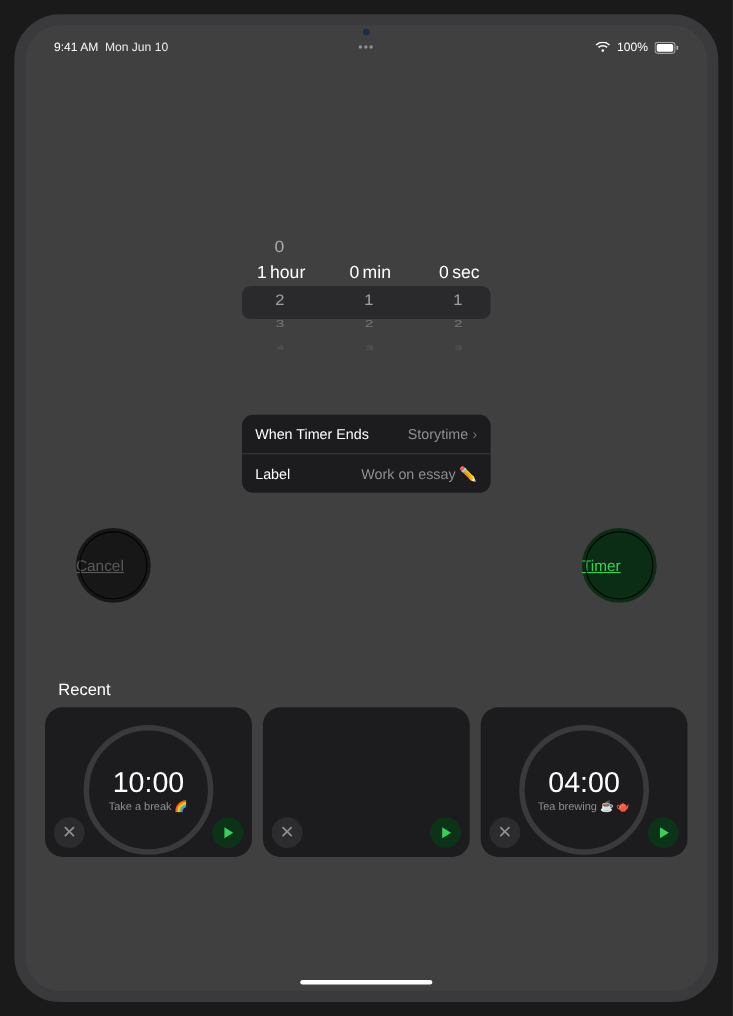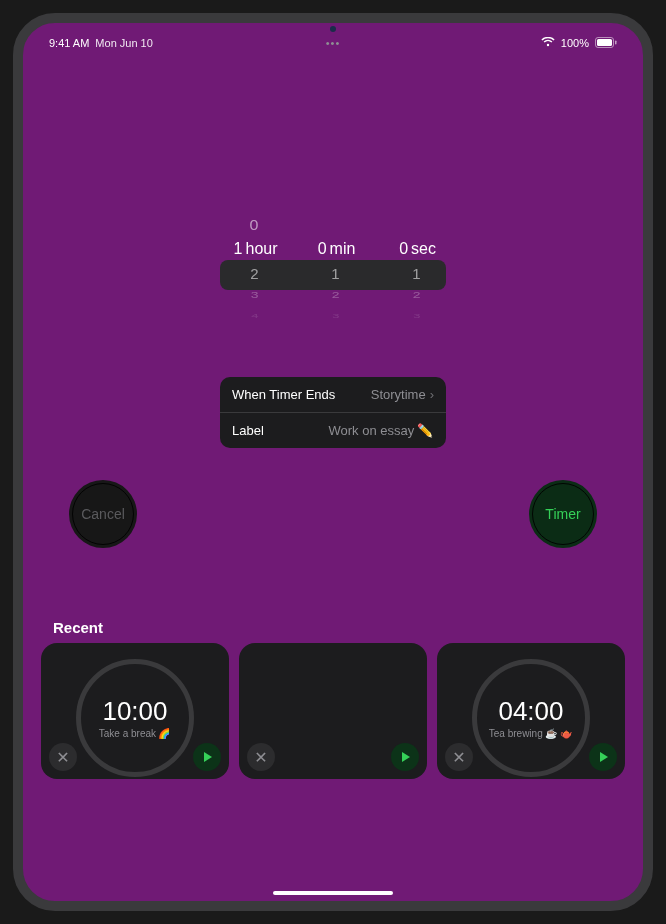--- a/index.html
+++ b/index.html
@@ -8,21 +8,21 @@
     height: 924px;
     background: #1a1a1a;
     display: flex;
     align-items: center;
     justify-content: center;
     font-family: -apple-system, "SF Pro Text", "Helvetica Neue", Arial, sans-serif;
   }
   .device {
     width: 640px;
     height: 898px;
-    background: #701a75;
+    background: #404040;
     border-radius: 42px;
     border: 10px solid #3a3a3c;
     position: relative;
     overflow: hidden;
     color: #fff;
   }
   .camera {
     position: absolute;
     top: 3px;
     left: 50%;
@@ -39,21 +39,21 @@
     left: 0; right: 0;
     display: flex;
     justify-content: space-between;
     align-items: center;
     padding: 0 26px;
     font-size: 11px;
     font-weight: 500;
     color: #fff;
   }
   .status-left { display: flex; gap: 6px; align-items: baseline; }
-  .status-right { display: flex; gap: 6px; }
+  .status-right { display: flex; gap: 6px; align-items: center; }
   .wifi-icon svg, .battery-icon svg { display: block; }
   .dots {
     position: absolute;
     top: 14px;
     left: 50%;
     transform: translateX(-50%);
     color: #8e8e93;
     letter-spacing: 1px;
     font-size: 11px;
   }
@@ -147,22 +147,23 @@
   .setting-row .value { color: #8e8e93; display: flex; align-items: center; gap: 4px; }
   .chev { color: #6e6e72; }
 
   
   .big-btn {
     position: absolute;
     width: 68px; height: 68px;
     border-radius: 50%;
     display: flex;
     align-items: center;
-    justify-content: center;
+    justify-content: flex-start;
     font-size: 14px;
+    text-decoration: underline;
   }
   .big-btn.cancel {
     left: 46px;
     top: 457px;
     background: #171717;
     color: #5a5a5d;
   }
   .big-btn.start {
     right: 46px;
     top: 457px;
@@ -176,21 +177,21 @@
     border-radius: 50%;
     border: 1.5px solid rgba(0,0,0,.9);
   }
 
   
   .recent-label {
     position: absolute;
     top: 596px;
     left: 30px;
     font-size: 15px;
-    font-weight: 700;
+    font-weight: 400;
   }
   .recent-row {
     position: absolute;
     top: 620px;
     left: 18px;
     right: 18px;
     display: flex;
     gap: 10px;
   }
   .card {

